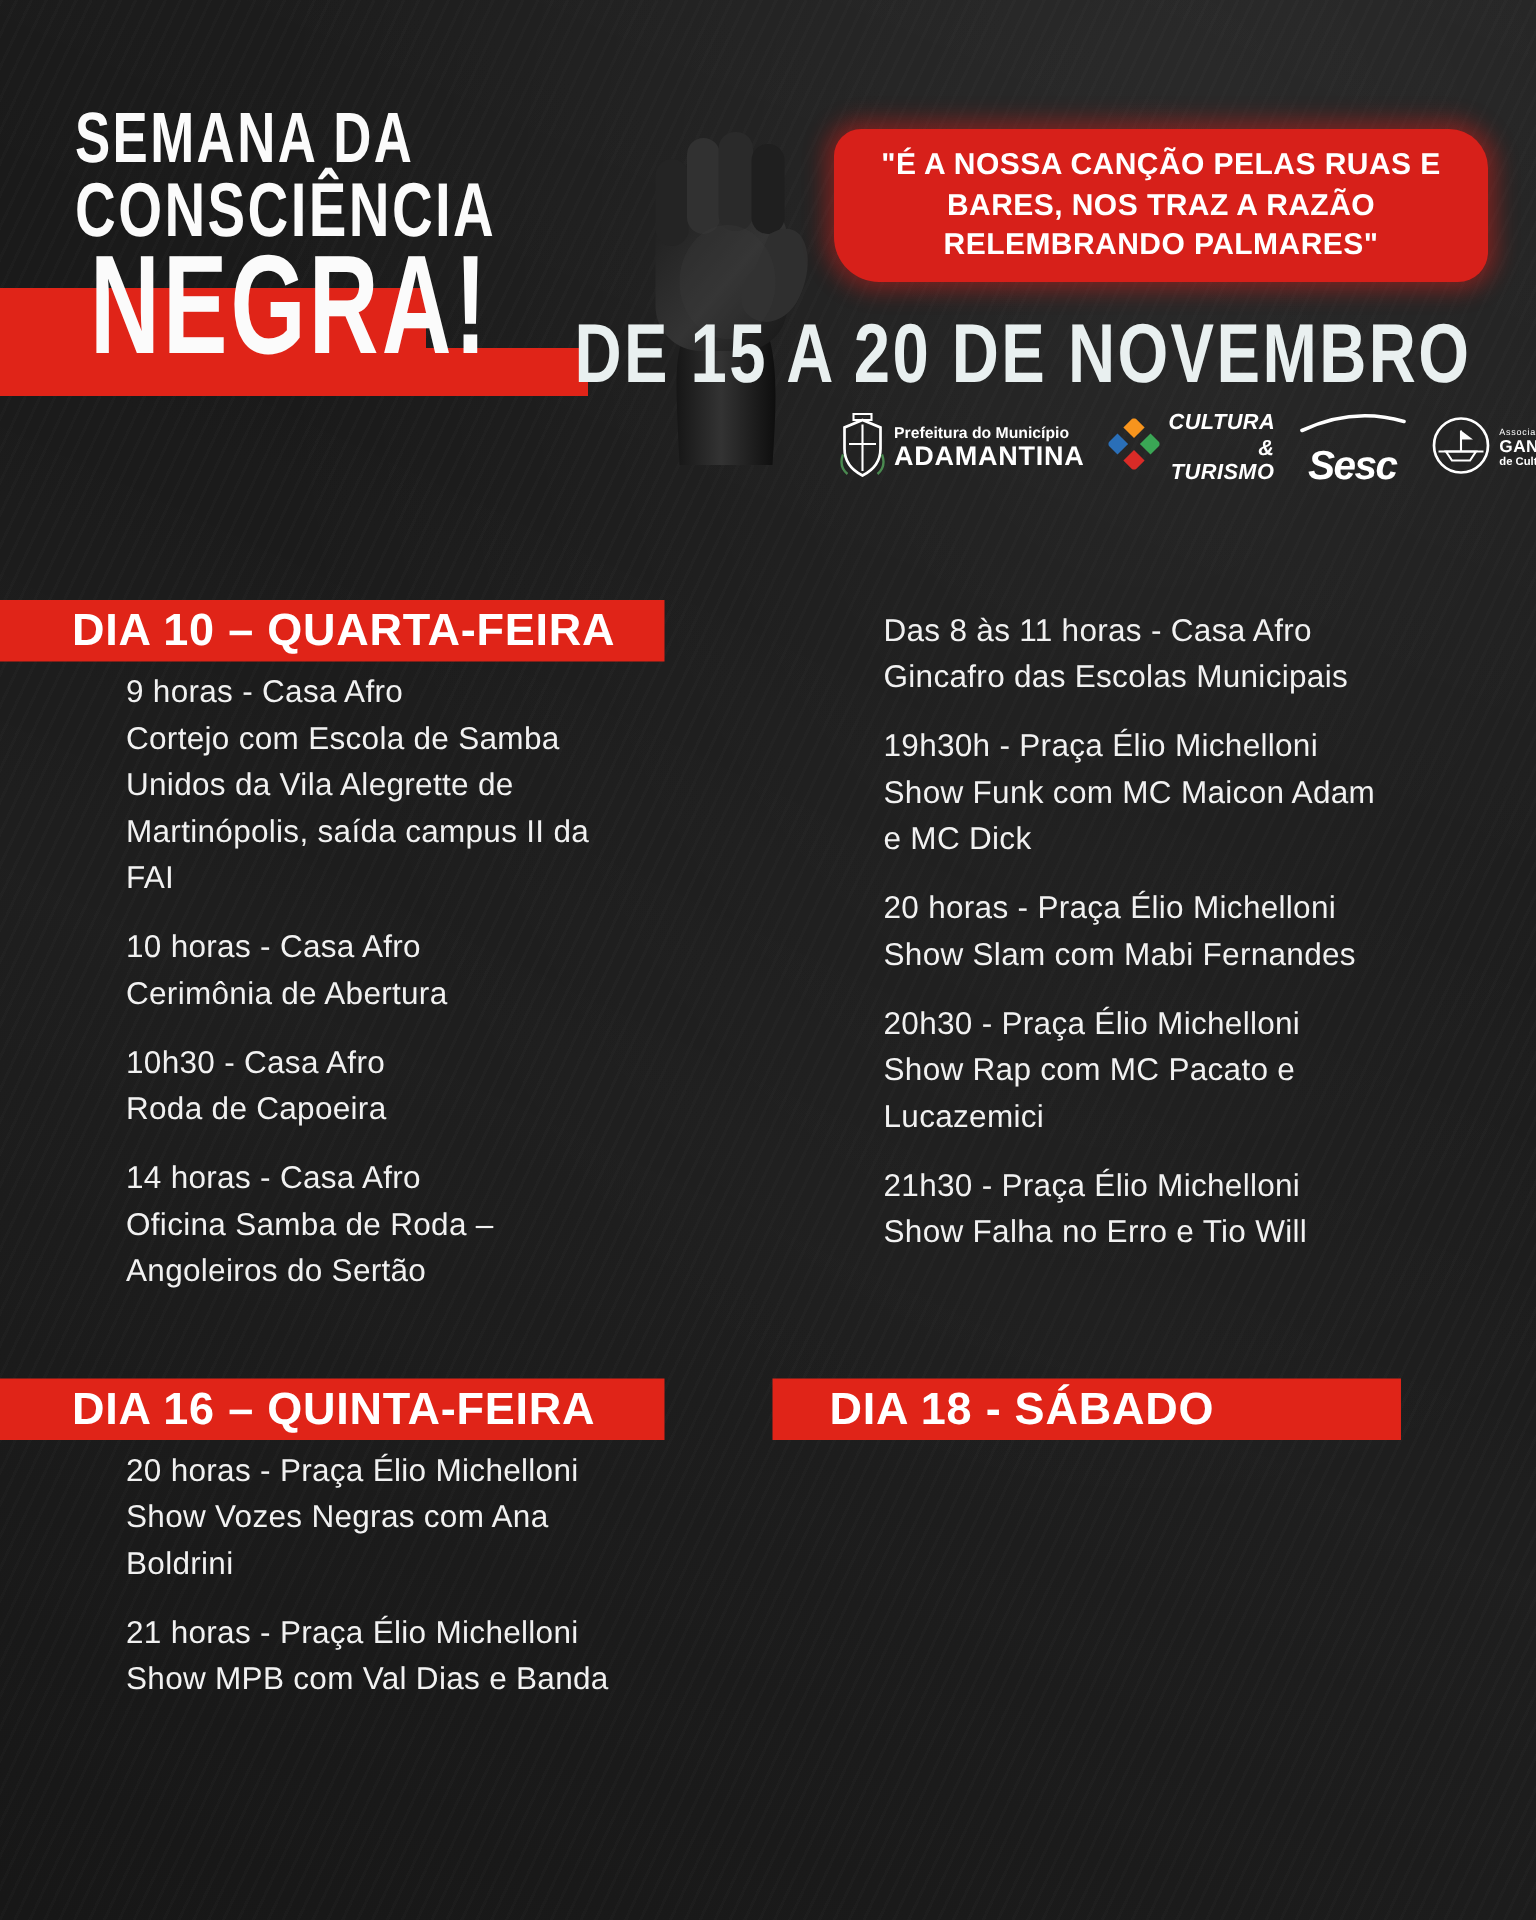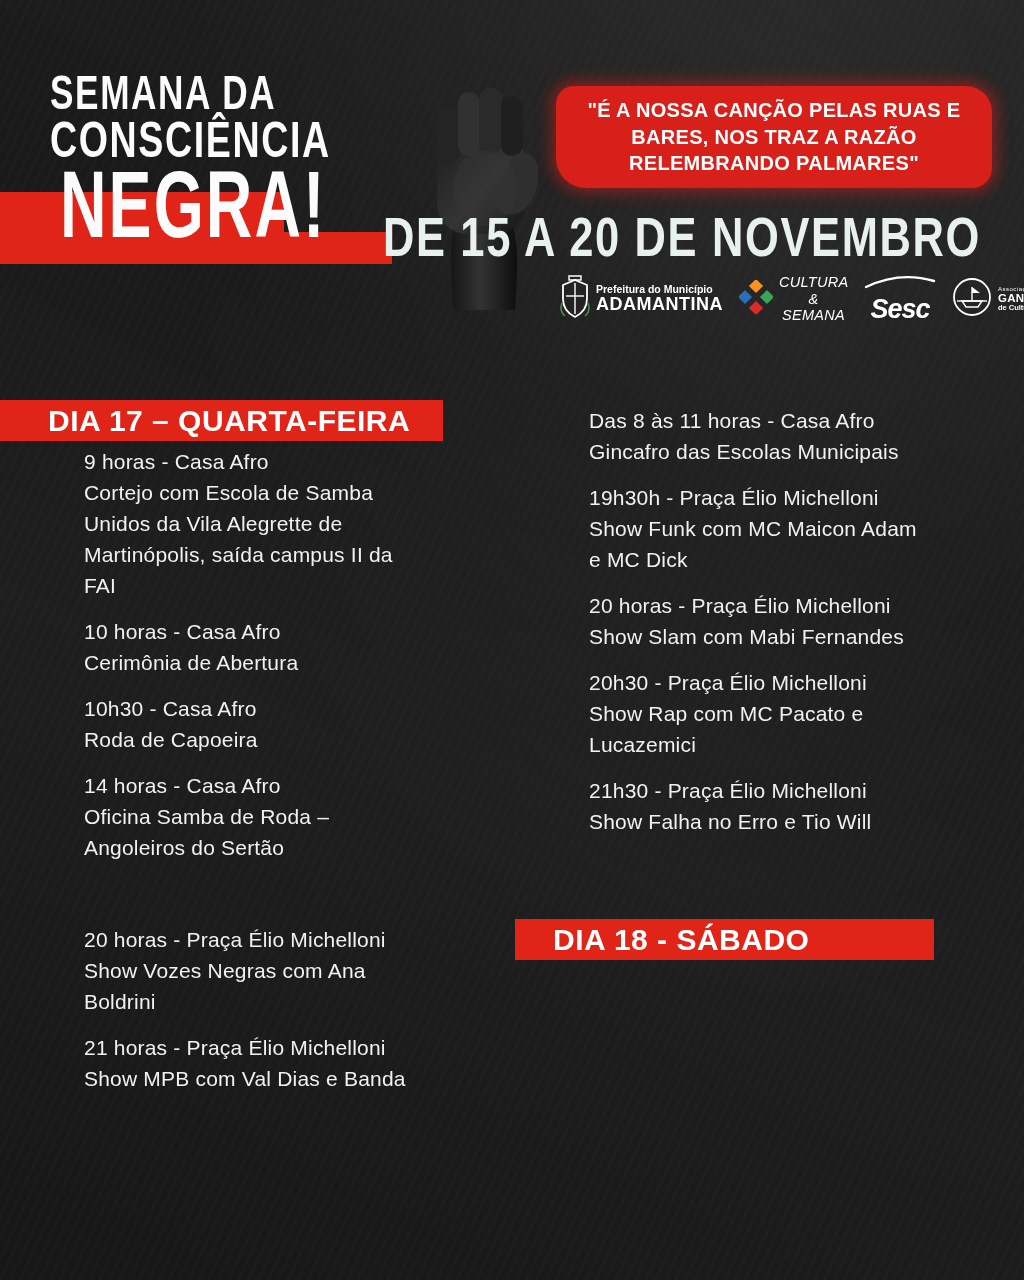--- a/index.html
+++ b/index.html
@@ -37,21 +37,21 @@
   
   .date-banner{
     position:absolute;left:383px;top:206px;z-index:3;color:#e9f0f0;white-space:nowrap;
     font-size:53px;letter-spacing:2px;transform:scaleX(0.82) scaleY(1.05);
   }
   
   .logos{position:absolute;left:560px;top:272px;width:436px;height:54px;display:flex;align-items:center;gap:16px;z-index:2;}
   .logo{display:flex;align-items:center;gap:6px;color:#fff;}
   .logo-small{font-size:10.5px;font-weight:bold;line-height:1.15;}
   .logo-big{font-size:18px;font-weight:bold;letter-spacing:0.5px;line-height:1.1;}
-  .cultura-text{text-align:center;font-style:italic;font-weight:normal;font-size:14.5px;line-height:1.15;letter-spacing:0.3px;}
+  .cultura-text{text-align:right;font-style:italic;font-weight:bold;font-size:14.5px;line-height:1.15;letter-spacing:0.3px;}
   .sesc-wrap{display:flex;flex-direction:column;align-items:center;line-height:1;}
   .sesc-name{font-size:27px;font-weight:bold;font-style:italic;letter-spacing:-1px;margin-top:-2px;}
   .ganga-text{line-height:1.05;}
   .ganga-tiny{font-size:6px;letter-spacing:0.5px;}
   .ganga-name{font-size:11.5px;font-weight:bold;letter-spacing:0.3px;}
   .ganga-sub{font-size:7.5px;font-weight:bold;}
   
   .section{position:absolute;width:472px;}
   .sec-left{left:0;}
   .sec-right{left:515px;}
@@ -139,21 +139,21 @@
       <span>
         <svg width="34" height="34" viewBox="0 0 34 34">
           <rect x="12" y="1" width="10" height="10" transform="rotate(45 17 6)" fill="#f7941d"></rect>
           <rect x="1" y="12" width="10" height="10" transform="rotate(45 6 17)" fill="#2a6fb8"></rect>
           <rect x="23" y="12" width="10" height="10" transform="rotate(45 28 17)" fill="#3aa655"></rect>
           <rect x="12" y="23" width="10" height="10" transform="rotate(45 17 28)" fill="#d92b27"></rect>
         </svg>
       </span>
       <span class="cultura-text">
         <div>CULTURA &amp;</div>
-        <div>SEMANA</div>
+        <div>TURISMO</div>
       </span>
     </div>
 
     <div class="logo sesc-wrap">
       <span>
         <svg width="72" height="14" viewBox="0 0 72 14">
           <path d="M2,12 Q36,-4 70,6" fill="none" stroke="#fff" stroke-width="2.4" stroke-linecap="round"></path>
         </svg>
       </span>
       <span class="sesc-name">Sesc</span>
@@ -171,21 +171,21 @@
       </span>
       <span class="ganga-text">
         <div class="ganga-tiny">Associação</div>
         <div class="ganga-name">GANGAZUMBA</div>
         <div class="ganga-sub">de Cultura Negra</div>
       </span>
     </div>
   </div>
 
   <div class="section sec-left row1">
-    <div class="sec-header">DIA 17 – QUARTA-FEIRA</div>
+    <div class="sec-header">DIA 10 – QUARTA-FEIRA</div>
     <div class="events">
       <div class="event">9 horas - Casa Afro
 Cortejo com Escola de Samba
 Unidos da Vila Alegrette de
 Martinópolis, saída campus II da
 FAI</div>
       <div class="event">10 horas - Casa Afro
 Cerimônia de Abertura</div>
       <div class="event">10h30 - Casa Afro
 Roda de Capoeira</div>
@@ -206,20 +206,21 @@
 Show Slam com Mabi Fernandes</div>
       <div class="event">20h30 - Praça Élio Michelloni
 Show Rap com MC Pacato e
 Lucazemici</div>
       <div class="event">21h30 - Praça Élio Michelloni
 Show Falha no Erro e Tio Will</div>
     </div>
   </div>
 
   <div class="section sec-left row2">
+    <div class="sec-header">DIA 16 – QUINTA-FEIRA</div>
     <div class="events">
       <div class="event">20 horas - Praça Élio Michelloni
 Show Vozes Negras com Ana
 Boldrini</div>
       <div class="event">21 horas - Praça Élio Michelloni
 Show MPB com Val Dias e Banda</div>
     </div>
   </div>
 
   <div class="section sec-right row2">

